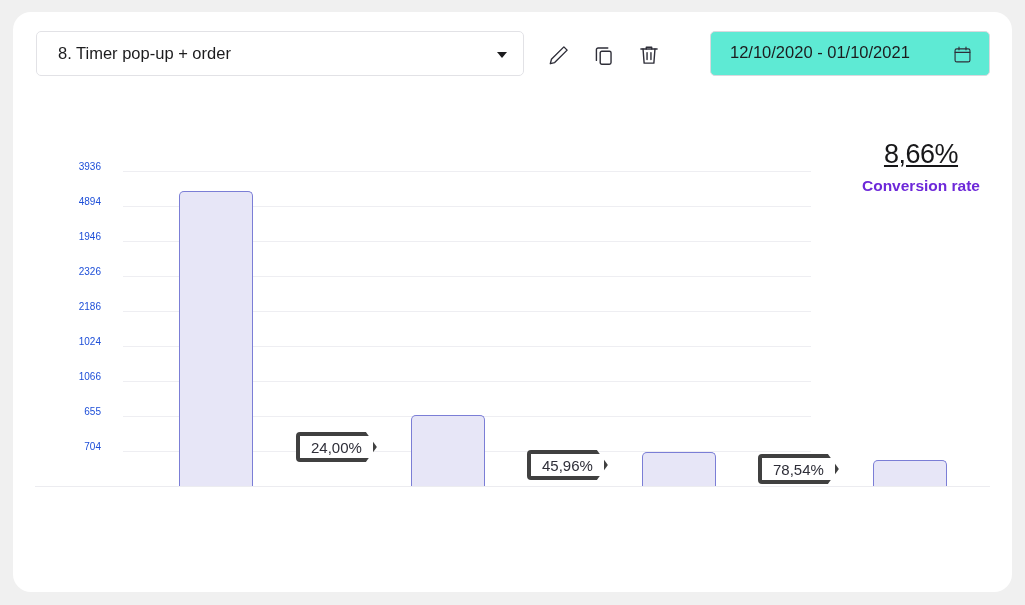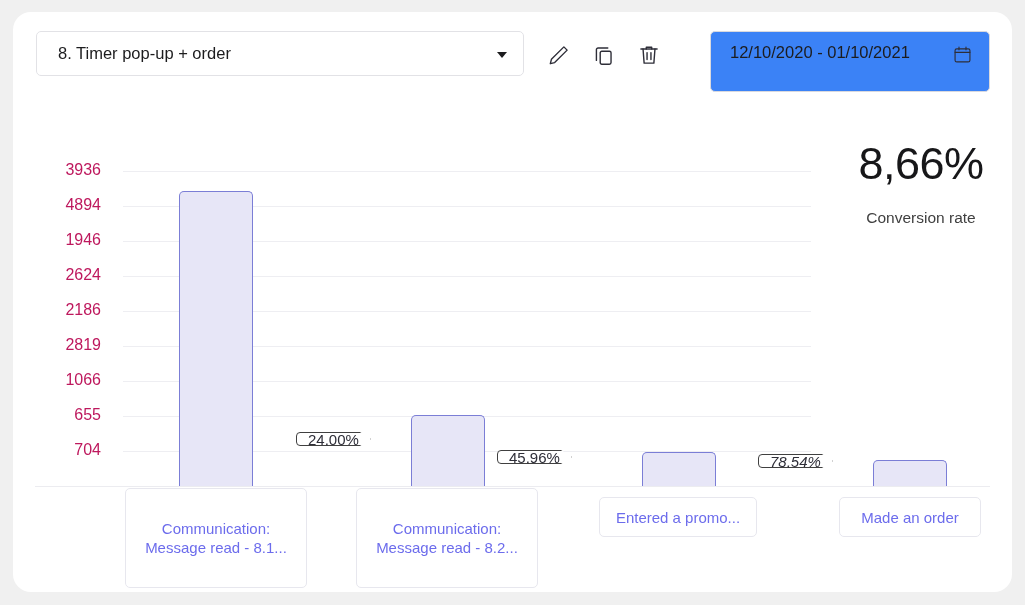--- a/index.html
+++ b/index.html
@@ -78,25 +78,25 @@
   .tool-btn svg { display: block; }
   #edit-button   { left: 533px; }
   #copy-button   { left: 578px; }
   #delete-button { left: 623px; }
 
   #date-range-picker {
     position: absolute;
     left: 697px;
     top: 19px;
     width: 280px;
-    height: 61px;
+    height: 45px;
     box-sizing: border-box;
     border: 1px solid #d9d9de;
     border-radius: 5px;
-    background: #3b82f6;
+    background: #5eead4;
     cursor: pointer;
   }
   #date-range-value {
     position: absolute;
     left: 19px;
     top: 11px;
     font-size: 16.5px;
     color: #1c1c1e;
     white-space: nowrap;
   }
@@ -134,22 +134,22 @@
     left: 110px;
     width: 688px;
     height: 1px;
     background: #eeeef2;
   }
   .y-tick-label {
     position: absolute;
     left: 0px;
     width: 88px;
     text-align: right;
-    font-size: 16px;
-    color: #be185d;
+    font-size: 10px;
+    color: #1d4ed8;
     transform: translateY(-10px);
     white-space: nowrap;
   }
 
   #axis-baseline {
     position: absolute;
     left: 22px;
     top: 394px;
     width: 955px;
     height: 1px;
@@ -160,53 +160,55 @@
     position: absolute;
     box-sizing: border-box;
     background: #e7e6f7;
     border: 1.5px solid #7b7ed6;
     border-bottom: none;
     border-radius: 5px 5px 0 0;
   }
 
   .conv-badge {
     position: absolute;
-    height: 14px;
+    height: 30px;
     box-sizing: border-box;
     background: #ffffff;
-    border: 1px solid #404040;
+    border: 4px solid #404040;
     display: flex;
     align-items: center;
     justify-content: center;
     font-size: 15px;
     color: #2e2e38;
     border-radius: 4px;
     padding: 0 11px;
     white-space: nowrap;
     clip-path: polygon(0 0, calc(100% - 11px) 0, 100% 50%, calc(100% - 11px) 100%, 0 100%);
     cursor: pointer;
   }
 
   #conversion-summary {
     position: absolute;
     left: 828px;
     top: 48px;
     width: 160px;
     text-align: center;
   }
   #conversion-rate-value {
-    font-size: 45px;
+    font-size: 27px;
     color: #171719;
     line-height: 1.05;
     letter-spacing: -0.5px;
+    text-decoration: underline;
   }
   #conversion-rate-label {
-    margin-top: 22px;
+    margin-top: 9px;
     font-size: 15.5px;
-    color: #404040;
+    color: #6d28d9;
+    font-weight: bold;
   }
 
   
   #event-labels {
     position: absolute;
     left: 0;
     top: 395px;
     width: 999px;
     height: 105px;
   }
@@ -288,29 +290,29 @@
           </div>
           <div class="grid-row" style="top: 114.096px;">
             <div class="y-tick-label">4894</div>
             <div class="grid-line"></div>
           </div>
           <div class="grid-row" style="top: 149.064px;">
             <div class="y-tick-label">1946</div>
             <div class="grid-line"></div>
           </div>
           <div class="grid-row" style="top: 184.032px;">
-            <div class="y-tick-label">2624</div>
+            <div class="y-tick-label">2326</div>
             <div class="grid-line"></div>
           </div>
           <div class="grid-row" style="top: 219.08px;">
             <div class="y-tick-label">2186</div>
             <div class="grid-line"></div>
           </div>
           <div class="grid-row" style="top: 254.048px;">
-            <div class="y-tick-label">2819</div>
+            <div class="y-tick-label">1024</div>
             <div class="grid-line"></div>
           </div>
           <div class="grid-row" style="top: 289.016px;">
             <div class="y-tick-label">1066</div>
             <div class="grid-line"></div>
           </div>
           <div class="grid-row" style="top: 323.984px;">
             <div class="y-tick-label">655</div>
             <div class="grid-line"></div>
           </div>
@@ -320,35 +322,26 @@
           </div>
         </div>
       <div id="bars-container">
           <div class="bar" title="Communication: Message read - 8.1..." style="left: 166px; width: 74px; top: 98.7325px; height: 295.267px;"></div>
           <div class="bar" title="Communication: Message read - 8.2..." style="left: 398px; width: 74px; top: 323.104px; height: 70.8962px;"></div>
           <div class="bar" title="Entered a promo..." style="left: 629px; width: 74px; top: 360.392px; height: 33.6077px;"></div>
           <div class="bar" title="Made an order" style="left: 860px; width: 74px; top: 367.594px; height: 26.406px;"></div>
         </div>
       <div id="badges-container">
           <div class="conv-badge" style="left: 283px; top: 340px;">24,00%</div>
-          <div class="conv-badge" style="left: 484px; top: 358px;">45,96%</div>
-          <div class="conv-badge" style="left: 745px; top: 362px; font-style: italic;">78,54%</div>
+          <div class="conv-badge" style="left: 514px; top: 358px;">45,96%</div>
+          <div class="conv-badge" style="left: 745px; top: 362px;">78,54%</div>
         </div>
 
       <div id="conversion-summary">
         <div id="conversion-rate-value">8,66%</div>
         <div id="conversion-rate-label">Conversion rate</div>
       </div>
     </div>
 
     <div id="axis-baseline"></div>
 
-    <div id="event-labels">
-      <div id="chips-container">
-          <div class="event-chip" style="left: 112px; top: 1px; width: 182px; height: 100px;">Communication: Message read - 8.1...</div>
-          <div class="event-chip" style="left: 343px; top: 1px; width: 182px; height: 100px;">Communication: Message read - 8.2...</div>
-          <div class="event-chip" style="left: 586px; top: 10px; width: 158px; height: 40px;">Entered a promo...</div>
-          <div class="event-chip" style="left: 826px; top: 10px; width: 142px; height: 40px;">Made an order</div>
-        </div>
-
-    </div>
   </div>
 </div>
 
 </body></html>

